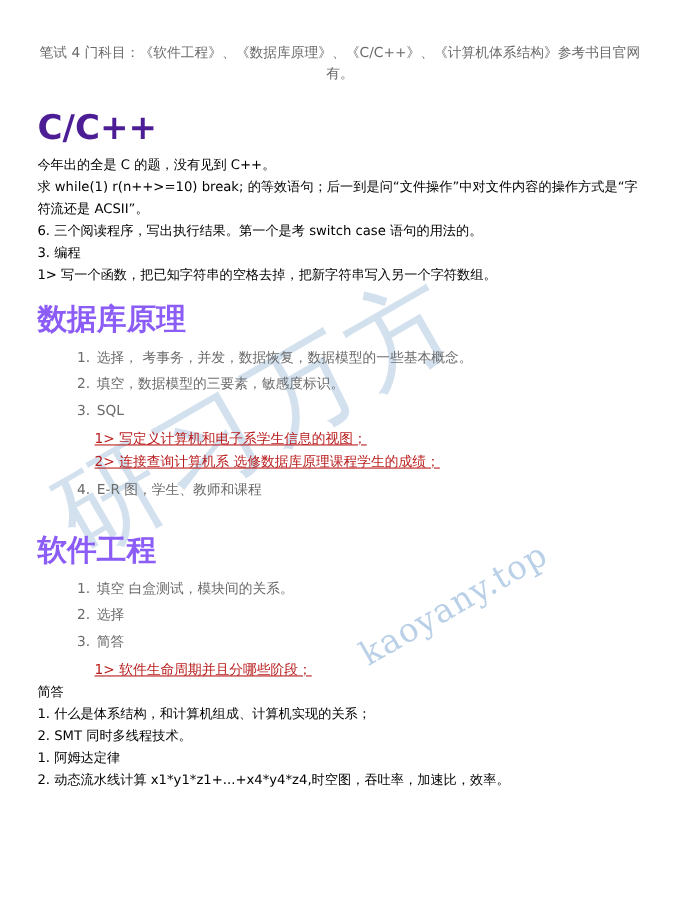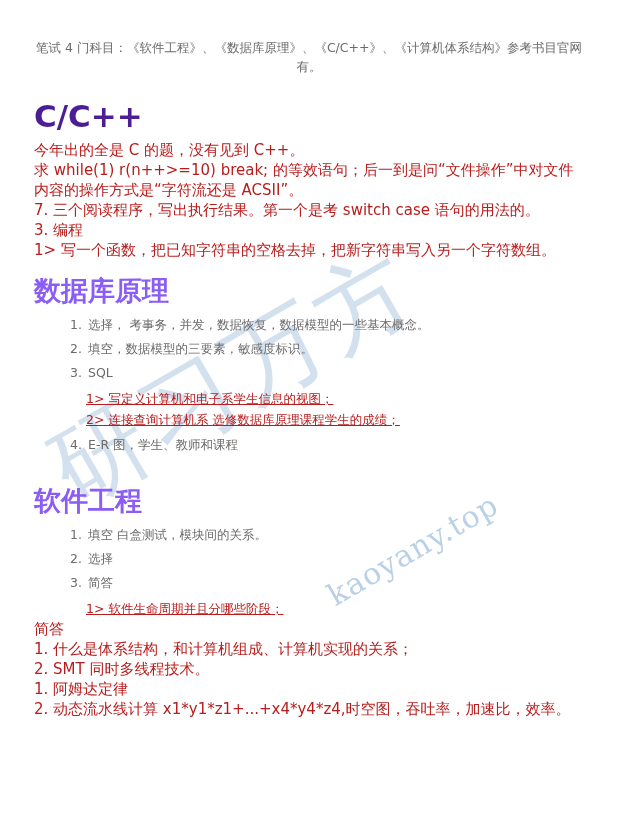--- a/index.html
+++ b/index.html
@@ -81,23 +81,23 @@
     letter-spacing: 0px;
   }
   h1.cjk {
     font-size: 27px;
     font-weight: bold;
     color: #8b5cf6;
     margin: 14px 0 6px 0;
     line-height: 34px;
   }
   .body-line {
-    font-size: 15px;
+    font-size: 12px;
     line-height: 20px;
-    color: #b91c1c;
+    color: #000000;
   }
   ol.numlist {
     margin: 4px 0 4px 0;
     padding-left: 52px;
     font-size: 12.5px;
     line-height: 22px;
     color: #6b6b6b;
   }
   ol.numlist > li {
     margin: 0 0 2px 0;
@@ -122,21 +122,21 @@
     <div class="wm-text wm-url">kaoyany.top</div>
   </div>
 
   <div class="content">
 
     <p class="intro">笔试 4 门科目：《软件工程》、《数据库原理》、《C/C++》、《计算机体系结构》参考书目官网有。</p>
 
     <h1 class="big">C/C++</h1>
     <div class="body-line">今年出的全是 C 的题，没有见到 C++。</div>
     <div class="body-line">求 while(1) r(n++&gt;=10) break; 的等效语句；后一到是问“文件操作”中对文件内容的操作方式是“字符流还是 ACSII”。</div>
-    <div class="body-line">7. 三个阅读程序，写出执行结果。第一个是考 switch case 语句的用法的。</div>
+    <div class="body-line">6. 三个阅读程序，写出执行结果。第一个是考 switch case 语句的用法的。</div>
     <div class="body-line">3. 编程</div>
     <div class="body-line">1&gt; 写一个函数，把已知字符串的空格去掉，把新字符串写入另一个字符数组。</div>
 
     <h1 class="cjk">数据库原理</h1>
     <ol class="numlist">
       <li>选择， 考事务，并发，数据恢复，数据模型的一些基本概念。</li>
       <li>填空，数据模型的三要素，敏感度标识。</li>
       <li>SQL</li>
     </ol>
     <div class="sub">1&gt; 写定义计算机和电子系学生信息的视图；</div>

